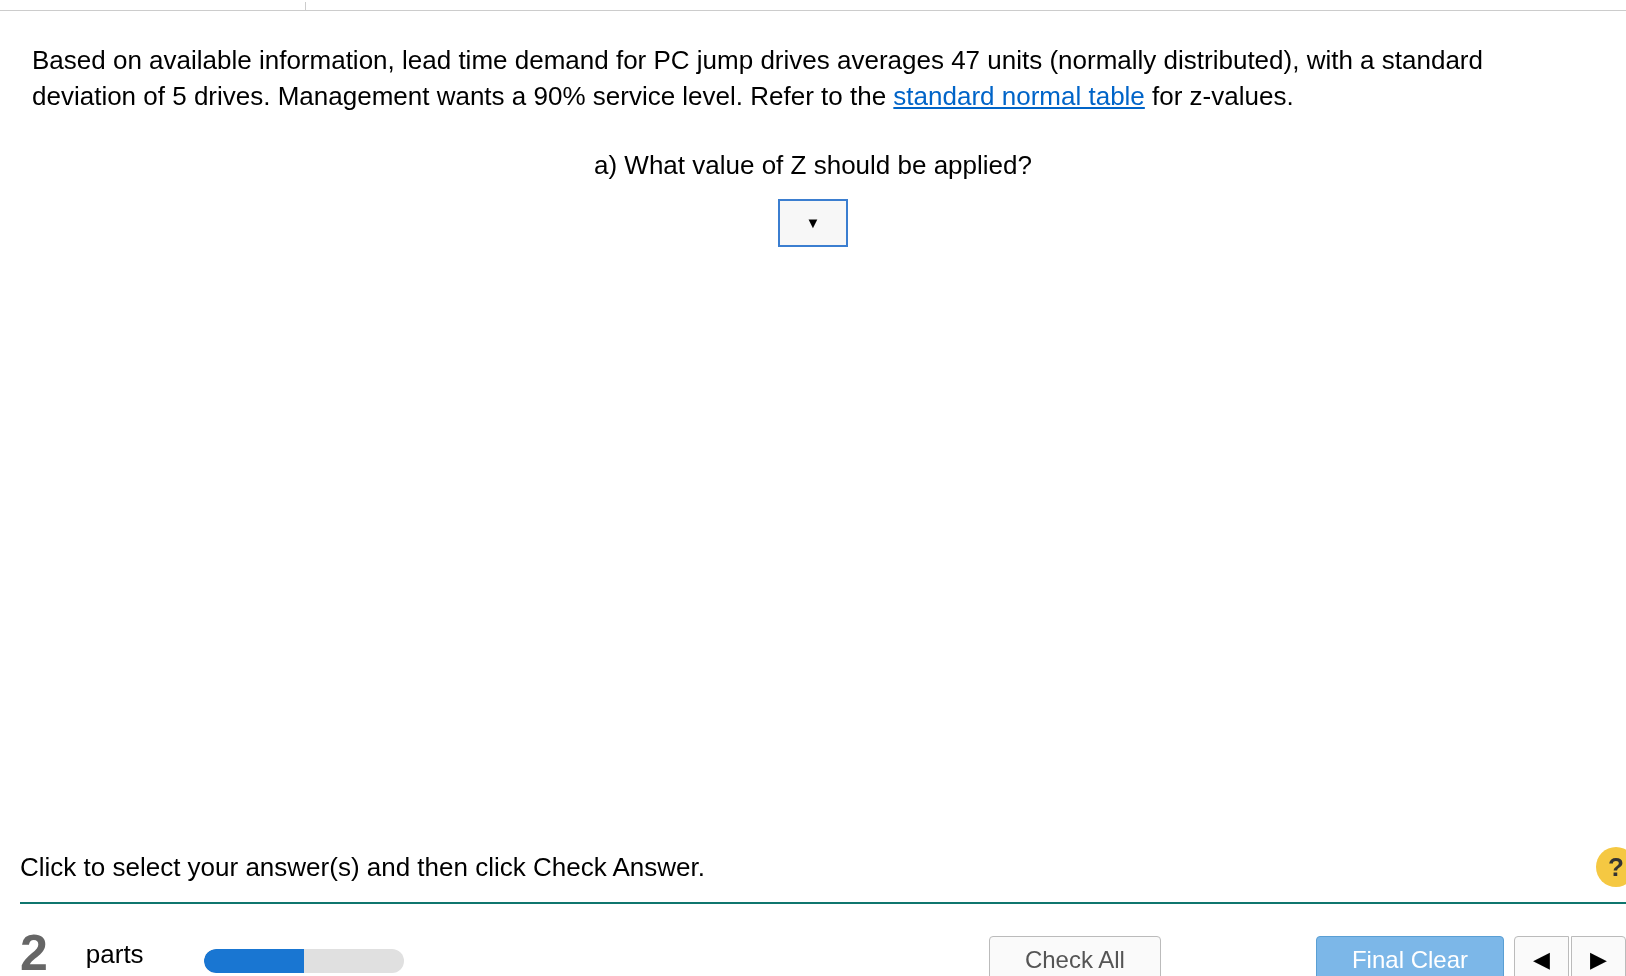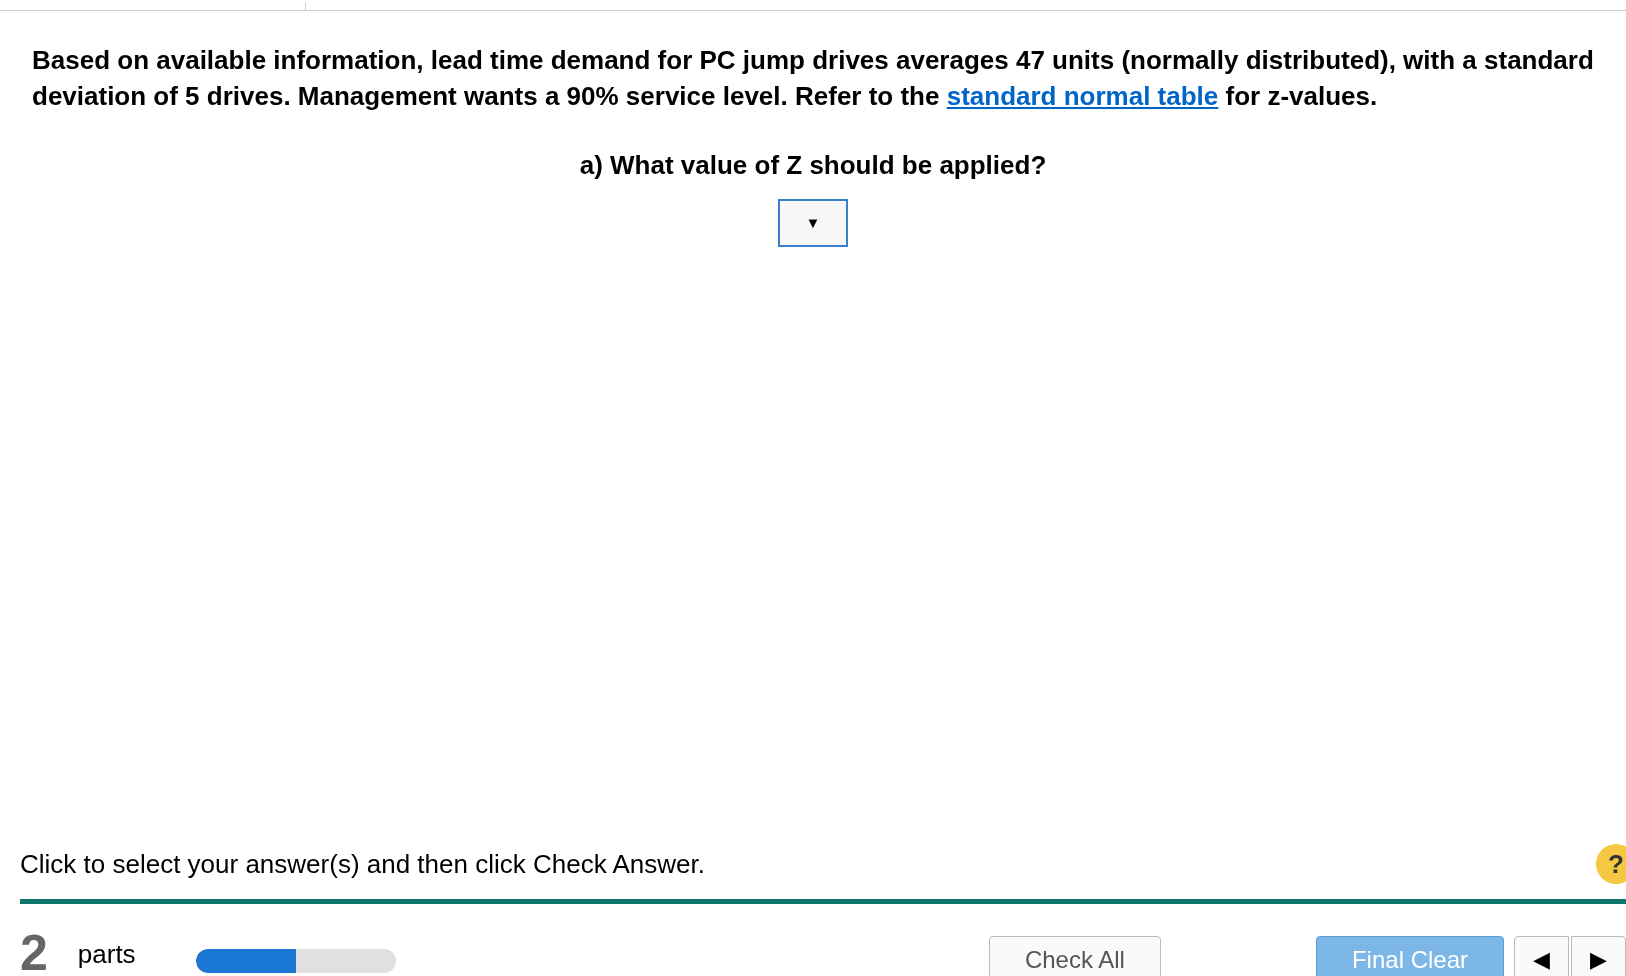--- a/index.html
+++ b/index.html
@@ -32,21 +32,20 @@
     top: -8px;
     width: 1px;
     height: 8px;
     background: #ccc;
   }
   .question-area {
     position: absolute;
     top: 42px;
     left: 32px;
     right: 32px;
-    font-weight: bold;
   }
   .problem-text {
     line-height: 1.4;
     margin-bottom: 35px;
   }
   .link {
     color: #0064c8;
     text-decoration: underline;
     cursor: pointer;
   }
@@ -68,21 +67,21 @@
   }
   .dropdown-arrow {
     font-size: 15px;
     color: #000;
   }
   .instruction-bar {
     position: absolute;
     left: 20px;
     right: 0;
     bottom: 72px;
-    border-bottom: 5px solid #0f766e;
+    border-bottom: 2px solid #0f766e;
     padding-bottom: 15px;
     display: flex;
     align-items: center;
     justify-content: space-between;
     margin-top: 40px;
   }
   .instruction-text {
     font-size: 26px;
   }
   .help-circle {
@@ -119,20 +118,21 @@
     font-weight: bold;
     color: #666;
     line-height: 0.8;
     position: relative;
     top: 12px;
   }
   .parts-label {
     font-size: 26px;
     position: relative;
     top: 18px;
+    margin-left: 8px;
   }
   .progress-wrap {
     position: relative;
     top: 28px;
     width: 200px;
     height: 24px;
     background: #e0e0e0;
     border-radius: 12px;
     overflow: hidden;
     margin-left: 30px;

